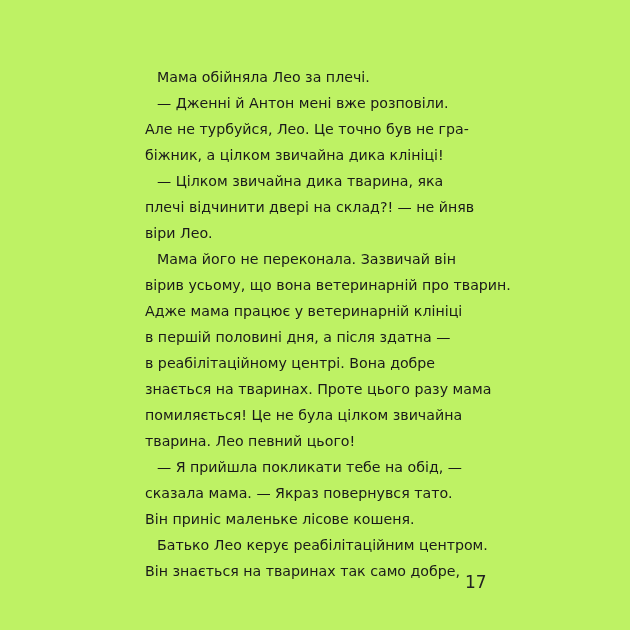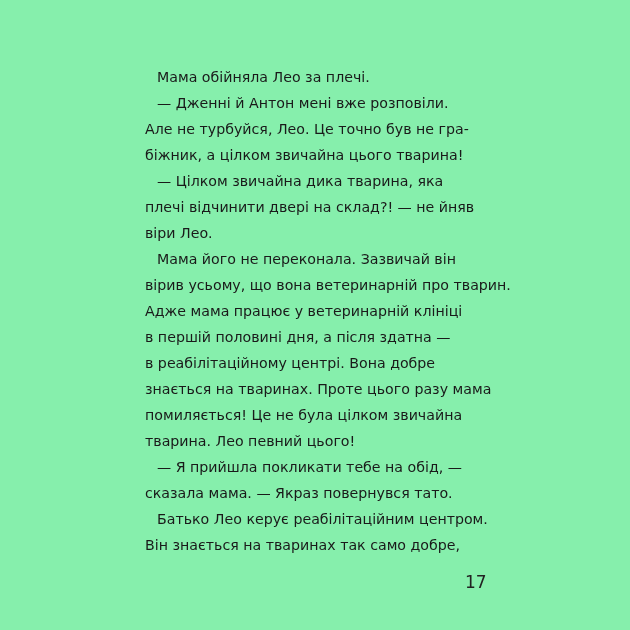--- a/index.html
+++ b/index.html
@@ -1,43 +1,44 @@
 <!DOCTYPE html>
 <html><head>
 <meta charset="utf-8">
 <style>
   html, body { margin:0; padding:0; background:#ffffff; }
   body { width:630px; height:630px; position:relative; overflow:hidden; }
-  .page { position:absolute; left:0; top:0; width:630px; height:630px; background:#86efac; }
+  .page { position:absolute; left:0; top:0; width:630px; height:630px; background:#bef264; }
   .text { position:absolute; left:145px; top:64px; width:360px;
     font-family:"DejaVu Sans", sans-serif; font-size:14.2px; color:#1a1a1a; }
   .line { height:26px; line-height:26px; white-space:nowrap; }
   .indent { padding-left:12px; }
   .pagenum { position:absolute; left:465px; top:572px; font-family:"DejaVu Sans", sans-serif;
     font-size:17px; color:#222; }
 </style>
 </head>
 <body>
 
 <div class="page">
   <div class="text">
     <div class="line indent">Мама обійняла Лео за плечі.</div>
     <div class="line indent">— Дженні й Антон мені вже розповіли.</div>
     <div class="line">Але не турбуйся, Лео. Це точно був не гра-</div>
-    <div class="line">біжник, а цілком звичайна цього тварина!</div>
+    <div class="line">біжник, а цілком звичайна дика клініці!</div>
     <div class="line indent">— Цілком звичайна дика тварина, яка</div>
     <div class="line">плечі відчинити двері на склад?! — не йняв</div>
     <div class="line">віри Лео.</div>
     <div class="line indent">Мама його не переконала. Зазвичай він</div>
     <div class="line">вірив усьому, що вона ветеринарній про тварин.</div>
     <div class="line">Адже мама працює у ветеринарній клініці</div>
     <div class="line">в першій половині дня, а після здатна —</div>
     <div class="line">в реабілітаційному центрі. Вона добре</div>
     <div class="line">знається на тваринах. Проте цього разу мама</div>
     <div class="line">помиляється! Це не була цілком звичайна</div>
     <div class="line">тварина. Лео певний цього!</div>
     <div class="line indent">— Я прийшла покликати тебе на обід, —</div>
     <div class="line">сказала мама. — Якраз повернувся тато.</div>
+    <div class="line">Він приніс маленьке лісове кошеня.</div>
     <div class="line indent">Батько Лео керує реабілітаційним центром.</div>
     <div class="line">Він знається на тваринах так само добре,</div>
   </div>
   <div class="pagenum">17</div>
 </div>
 
 </body></html>

